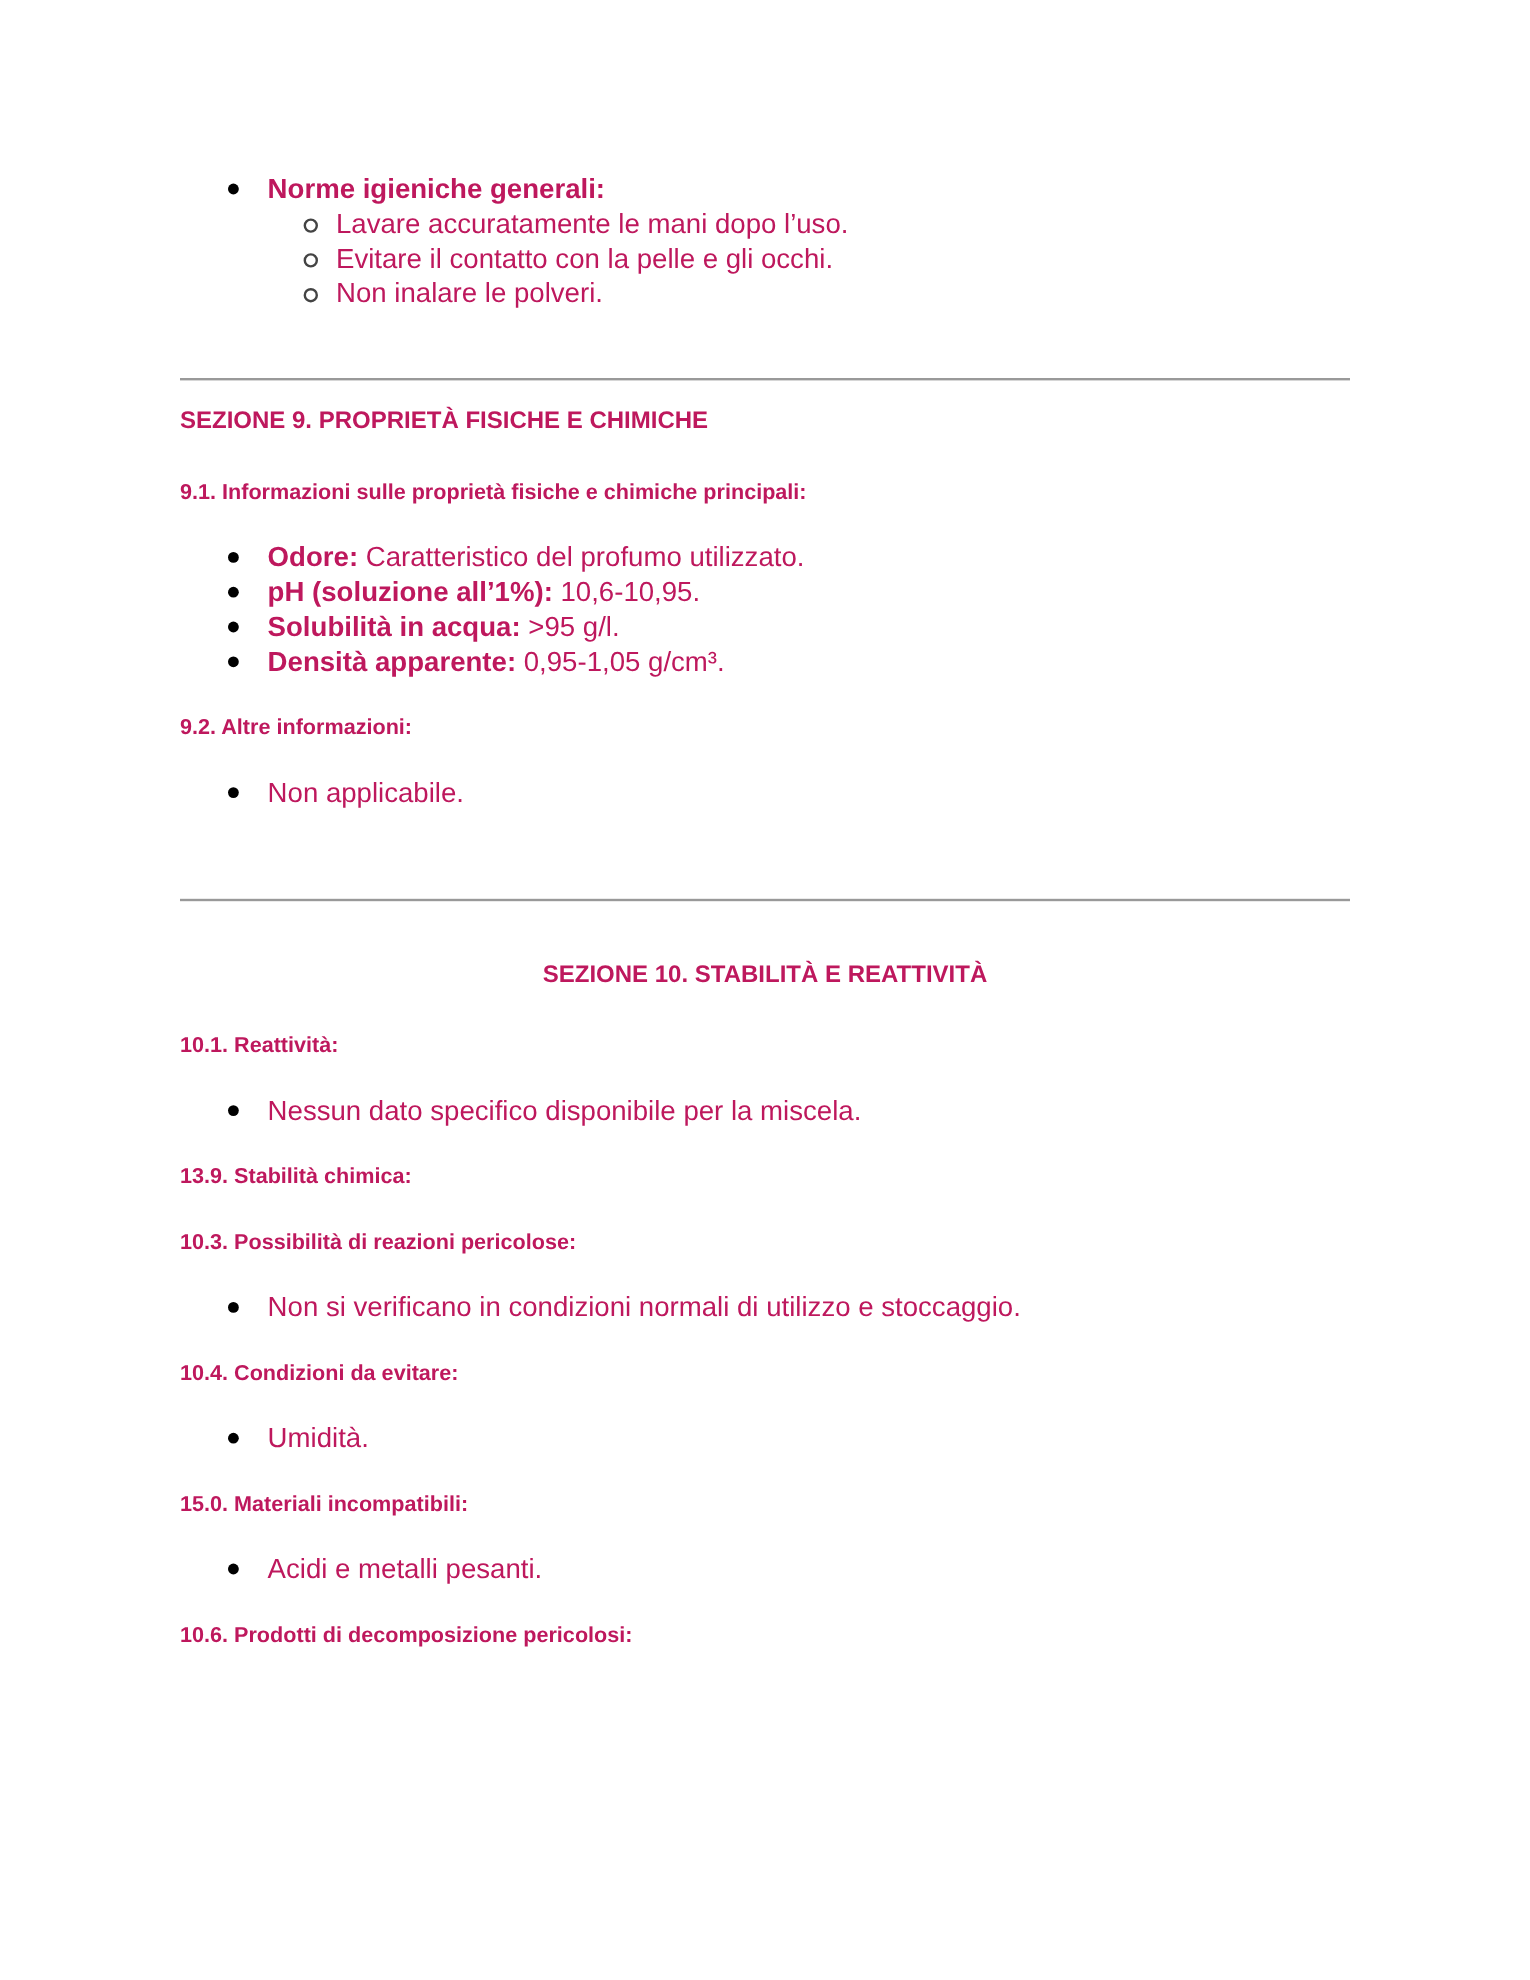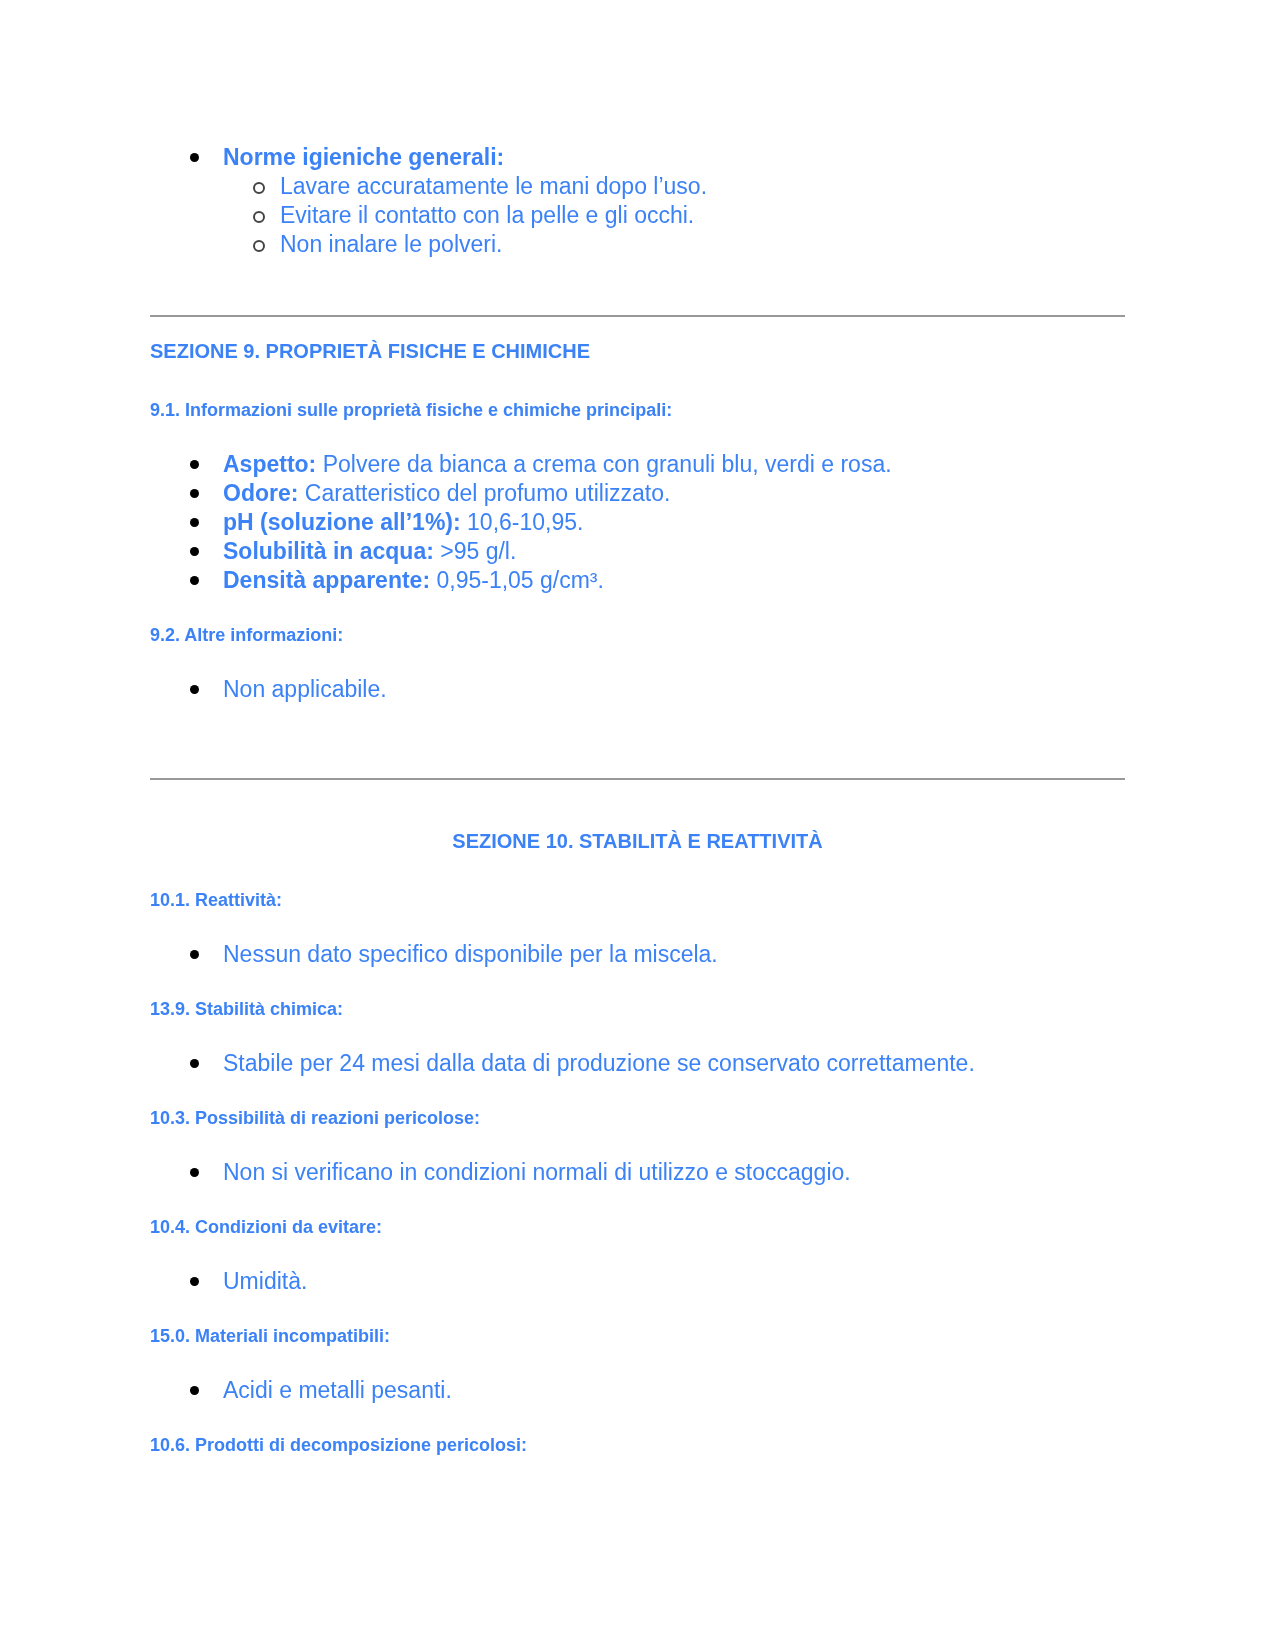--- a/index.html
+++ b/index.html
@@ -7,21 +7,21 @@
     padding: 0;
     background: #ffffff;
   }
   .page {
     position: relative;
     width: 1275px;
     height: 1650px;
     background: #ffffff;
     overflow: hidden;
     font-family: "Liberation Sans", "DejaVu Sans", sans-serif;
-    color: #3b82f6;
+    color: #be185d;
     box-sizing: border-box;
     padding: 143px 150px 0 150px;
   }
   .bold { font-weight: bold; }
 
   
   .bullet-line {
     position: relative;
     font-size: 23px;
     line-height: 29px;
@@ -96,25 +96,20 @@
 
   <hr class="divider divider-1">
 
   <h1 class="h1-s9">SEZIONE 9. PROPRIETÀ FISICHE E CHIMICHE</h1>
 
   <h2 class="h2-block">9.1. Informazioni sulle proprietà fisiche e chimiche principali:</h2>
 
   <div class="para-gap">
     <div class="bullet-line lvl1">
       <span class="marker"></span>
-      <span class="bold">Aspetto:</span>
-      <span>Polvere da bianca a crema con granuli blu, verdi e rosa.</span>
-    </div>
-    <div class="bullet-line lvl1">
-      <span class="marker"></span>
       <span class="bold">Odore:</span>
       <span>Caratteristico del profumo utilizzato.</span>
     </div>
     <div class="bullet-line lvl1">
       <span class="marker"></span>
       <span class="bold">pH (soluzione all’1%):</span>
       <span>10,6-10,95.</span>
     </div>
     <div class="bullet-line lvl1">
       <span class="marker"></span>
@@ -139,24 +134,20 @@
 
   <h1 class="h1-s10">SEZIONE 10. STABILITÀ E REATTIVITÀ</h1>
 
   <h2 class="h2-block">10.1. Reattività:</h2>
   <div class="bullet-line lvl1 para-gap">
     <span class="marker"></span>
     <span>Nessun dato specifico disponibile per la miscela.</span>
   </div>
 
   <h2 class="h2-block">13.9. Stabilità chimica:</h2>
-  <div class="bullet-line lvl1 para-gap">
-    <span class="marker"></span>
-    <span>Stabile per 24 mesi dalla data di produzione se conservato correttamente.</span>
-  </div>
 
   <h2 class="h2-block">10.3. Possibilità di reazioni pericolose:</h2>
   <div class="bullet-line lvl1 para-gap">
     <span class="marker"></span>
     <span>Non si verificano in condizioni normali di utilizzo e stoccaggio.</span>
   </div>
 
   <h2 class="h2-block">10.4. Condizioni da evitare:</h2>
   <div class="bullet-line lvl1 para-gap">
     <span class="marker"></span>

